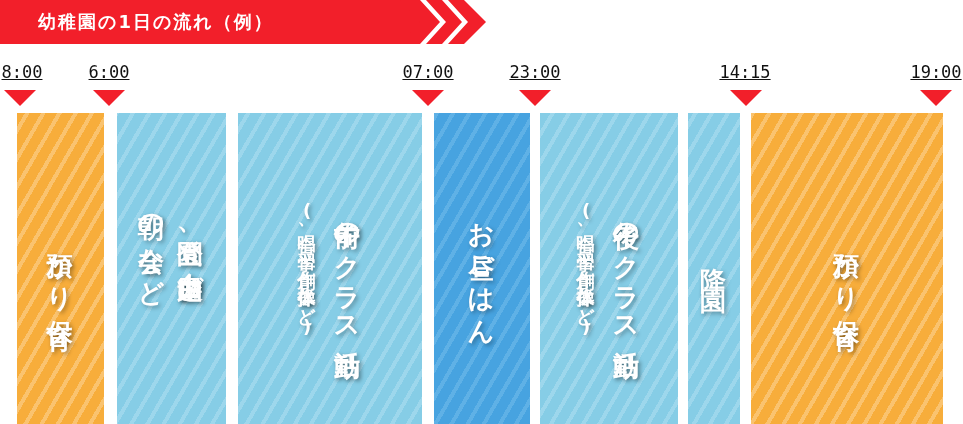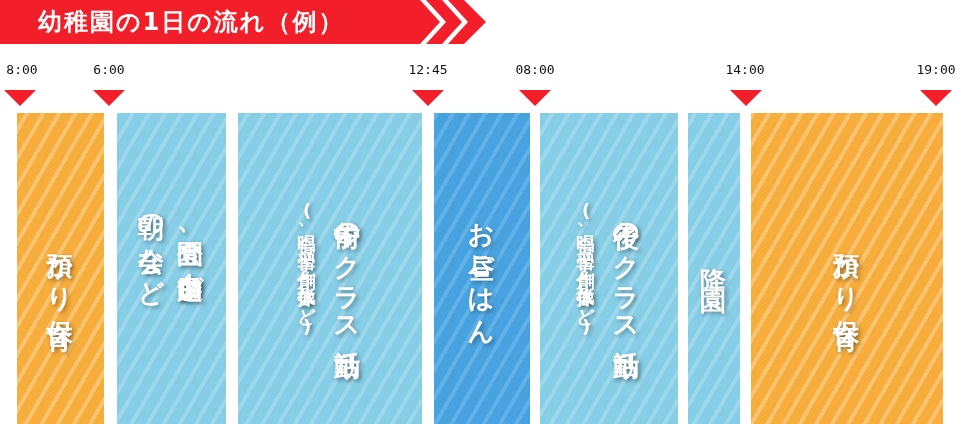--- a/index.html
+++ b/index.html
@@ -1,20 +1,20 @@
 <!DOCTYPE html>
 <html><head>
 <meta charset="utf-8">
 <style>
   html,body{margin:0;padding:0;background:#fff;}
   body{width:963px;height:424px;position:relative;overflow:hidden;font-family:"DejaVu Sans",sans-serif;}
   .banner{position:absolute;left:0;top:0;width:420px;height:44px;background:#f21f2a;}
-  .banner-title{position:absolute;left:38px;top:6px;color:#fff;font-size:24px;font-weight:bold;letter-spacing:2px;line-height:32px;}
+  .banner-title{position:absolute;left:38px;top:6px;color:#fff;font-size:18px;font-weight:bold;letter-spacing:2px;line-height:32px;}
   .chev{position:absolute;top:0;}
-  .time{position:absolute;top:62px;font-size:13px;color:#111;font-family:"DejaVu Sans Mono",monospace;transform:translateX(-50%);white-space:nowrap;}
+  .time{position:absolute;top:62px;font-size:17px;color:#111;font-family:"DejaVu Sans Mono",monospace;transform:translateX(-50%);white-space:nowrap;text-decoration:underline;}
   .tri{position:absolute;top:90px;width:0;height:0;border-left:16px solid transparent;border-right:16px solid transparent;border-top:16px solid #f21f2a;transform:translateX(-50%);}
   .block{position:absolute;top:113px;height:311px;display:flex;flex-direction:row-reverse;justify-content:center;align-items:center;gap:4px;}
   .orange{background:repeating-linear-gradient(-60deg,#f7ad3b 0 10px,#fac36f 10px 14px);}
   .lblue{background:repeating-linear-gradient(-60deg,#86cde6 0 10px,#9dd7ec 10px 14px);}
   .dblue{background:repeating-linear-gradient(-60deg,#47a3e0 0 10px,#5fb1e6 10px 14px);}
   .vt{writing-mode:vertical-rl;text-orientation:upright;color:#fff;font-weight:bold;font-size:26px;letter-spacing:2px;text-shadow:2px 2px 4px rgba(0,0,0,0.35);white-space:nowrap;}
   .vt.small{font-size:18px;letter-spacing:0;}
   .vt.spaced{letter-spacing:22px;}
 </style>
 </head>
@@ -24,23 +24,23 @@
   <span class="banner-title">幼稚園の1日の流れ（例）</span>
 </div>
 <svg class="chev" style="left:400px" width="90" height="44" viewBox="0 0 90 44">
   <polygon points="0,0 20,0 40,22 20,44 0,44 20,22" fill="#f21f2a"></polygon>
   <polygon points="26,0 42,0 62,22 42,44 26,44 46,22" fill="#f21f2a"></polygon>
   <polygon points="48,0 64,0 86,22 64,44 48,44 68,22" fill="#f21f2a"></polygon>
 </svg>
 
 <span class="time" style="left:22px">8:00</span>
 <span class="time" style="left:109px">6:00</span>
-<span class="time" style="left:428px">12:45</span>
-<span class="time" style="left:535px">08:00</span>
-<span class="time" style="left:745px">14:00</span>
+<span class="time" style="left:428px">07:00</span>
+<span class="time" style="left:535px">23:00</span>
+<span class="time" style="left:745px">14:15</span>
 <span class="time" style="left:936px">19:00</span>
 
 <div class="tri" style="left:20px"></div>
 <div class="tri" style="left:109px"></div>
 <div class="tri" style="left:428px"></div>
 <div class="tri" style="left:535px"></div>
 <div class="tri" style="left:746px"></div>
 <div class="tri" style="left:936px"></div>
 
 <div class="block orange" style="left:17px;width:87px">

